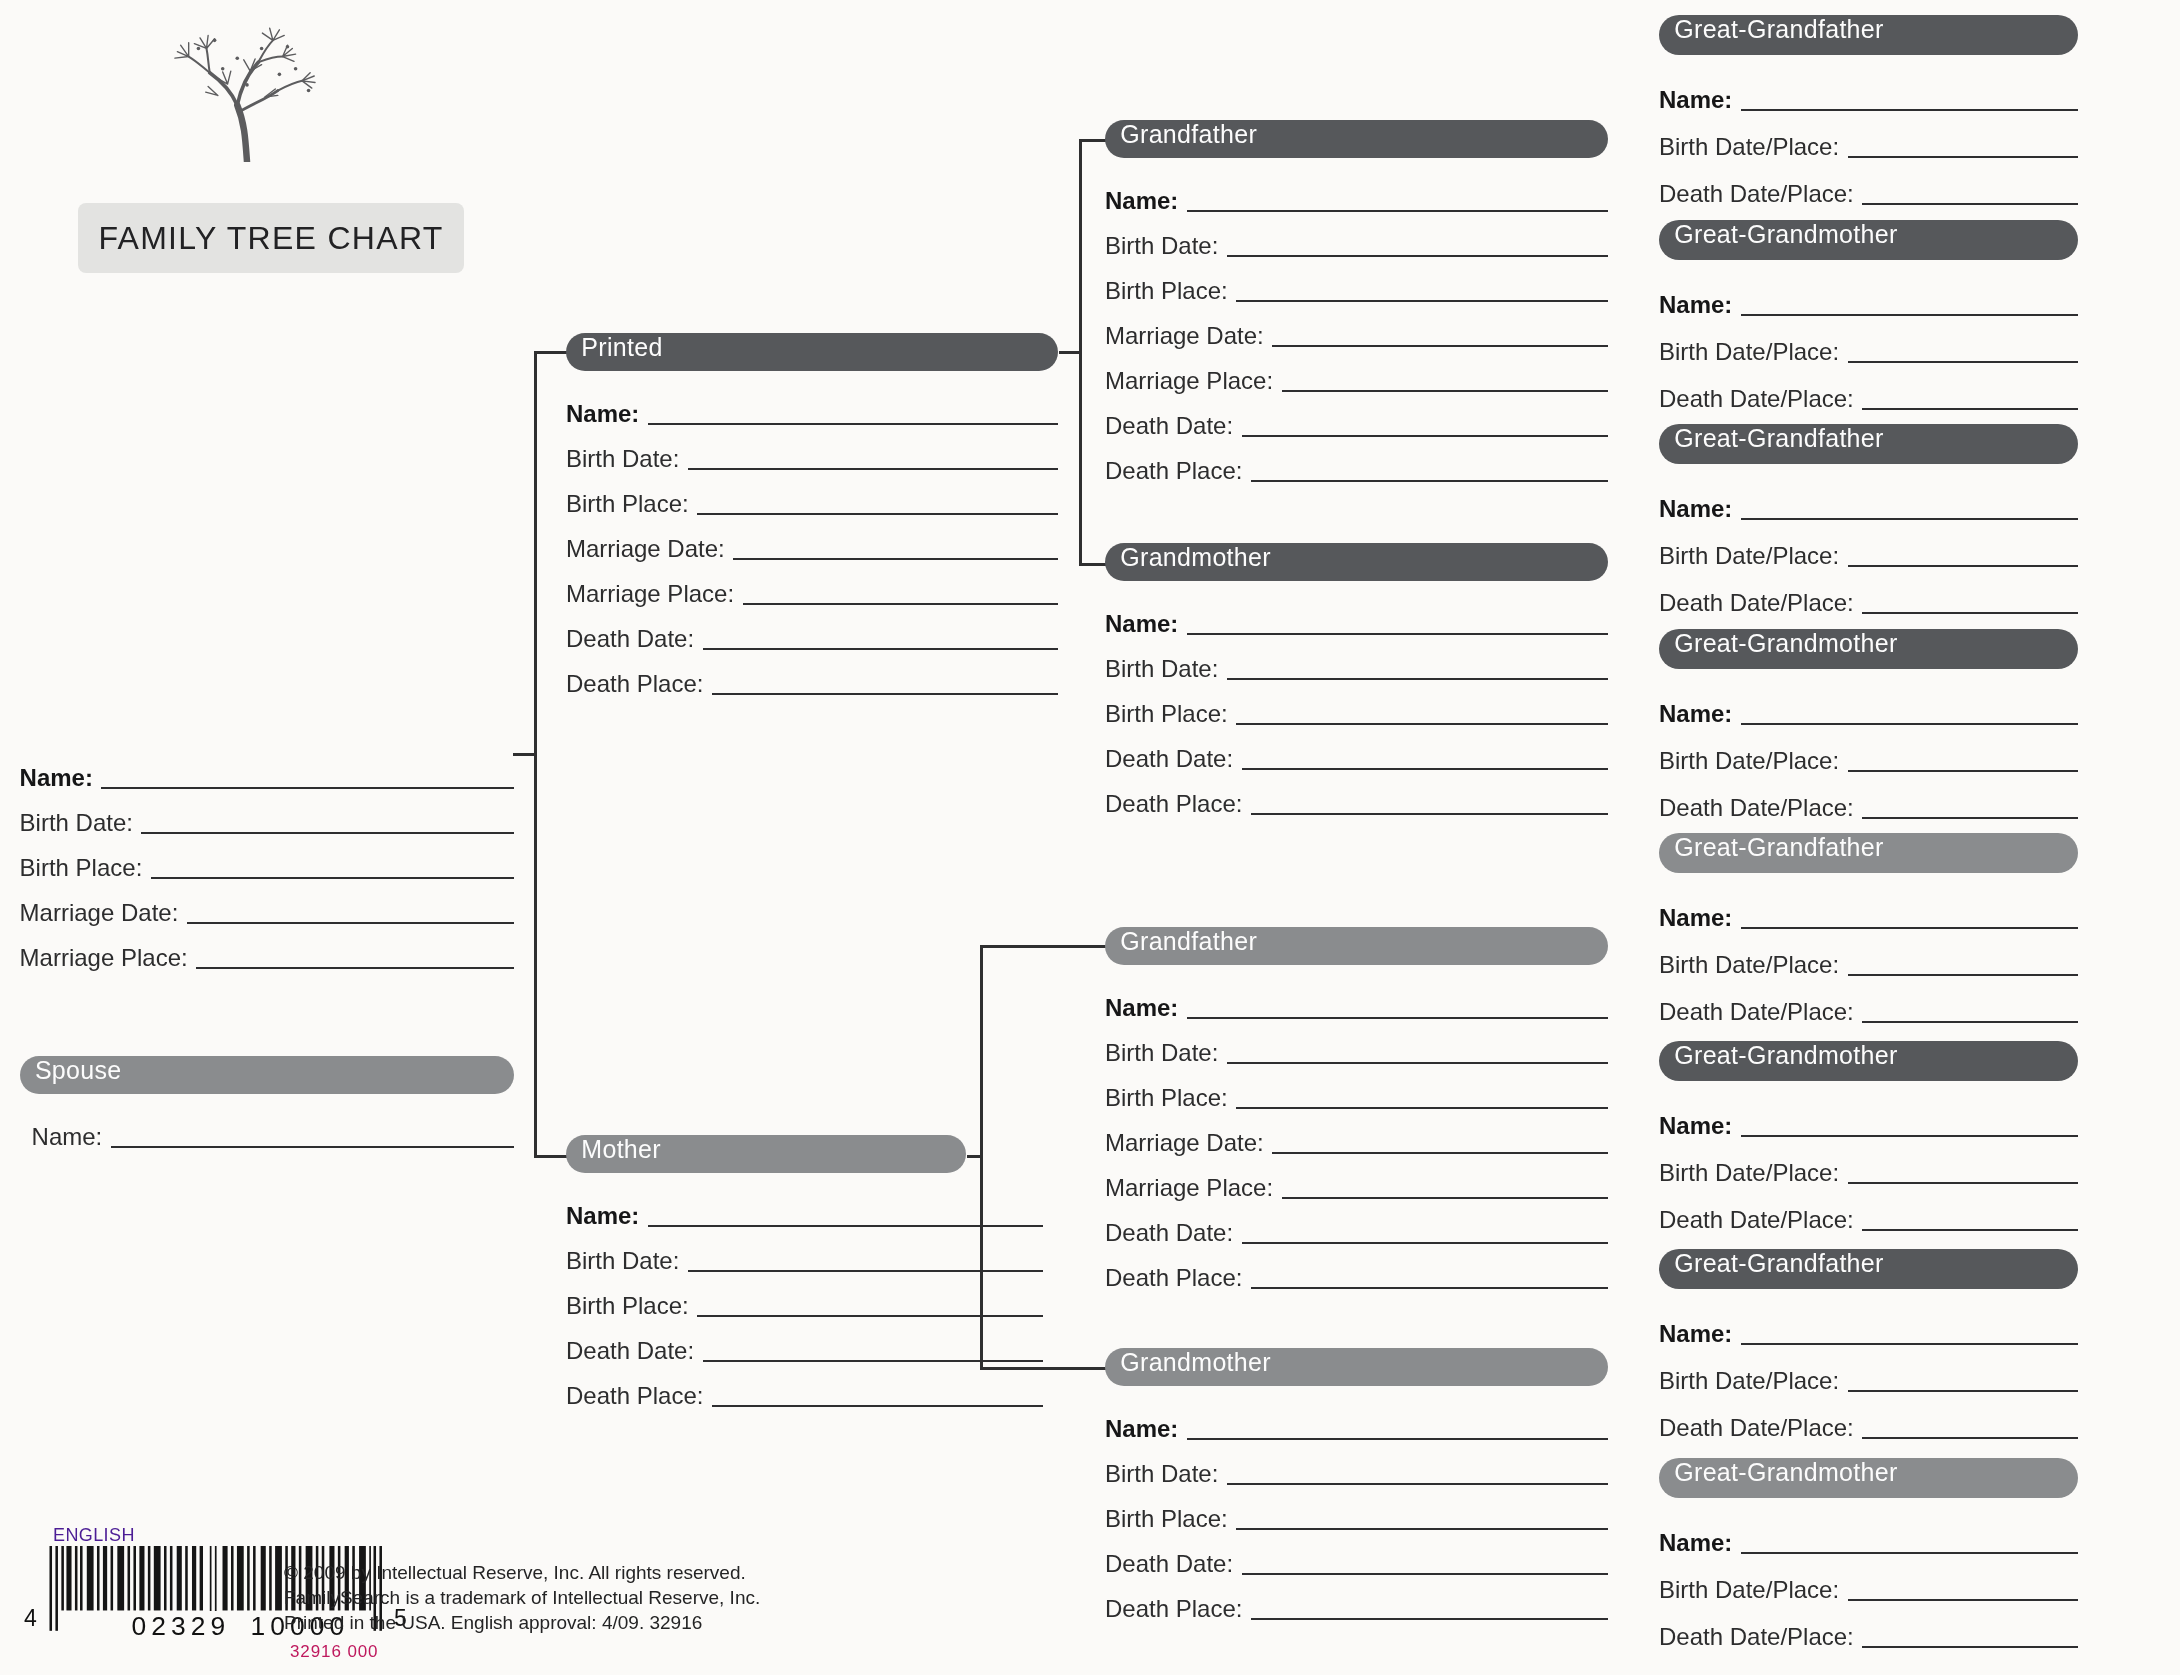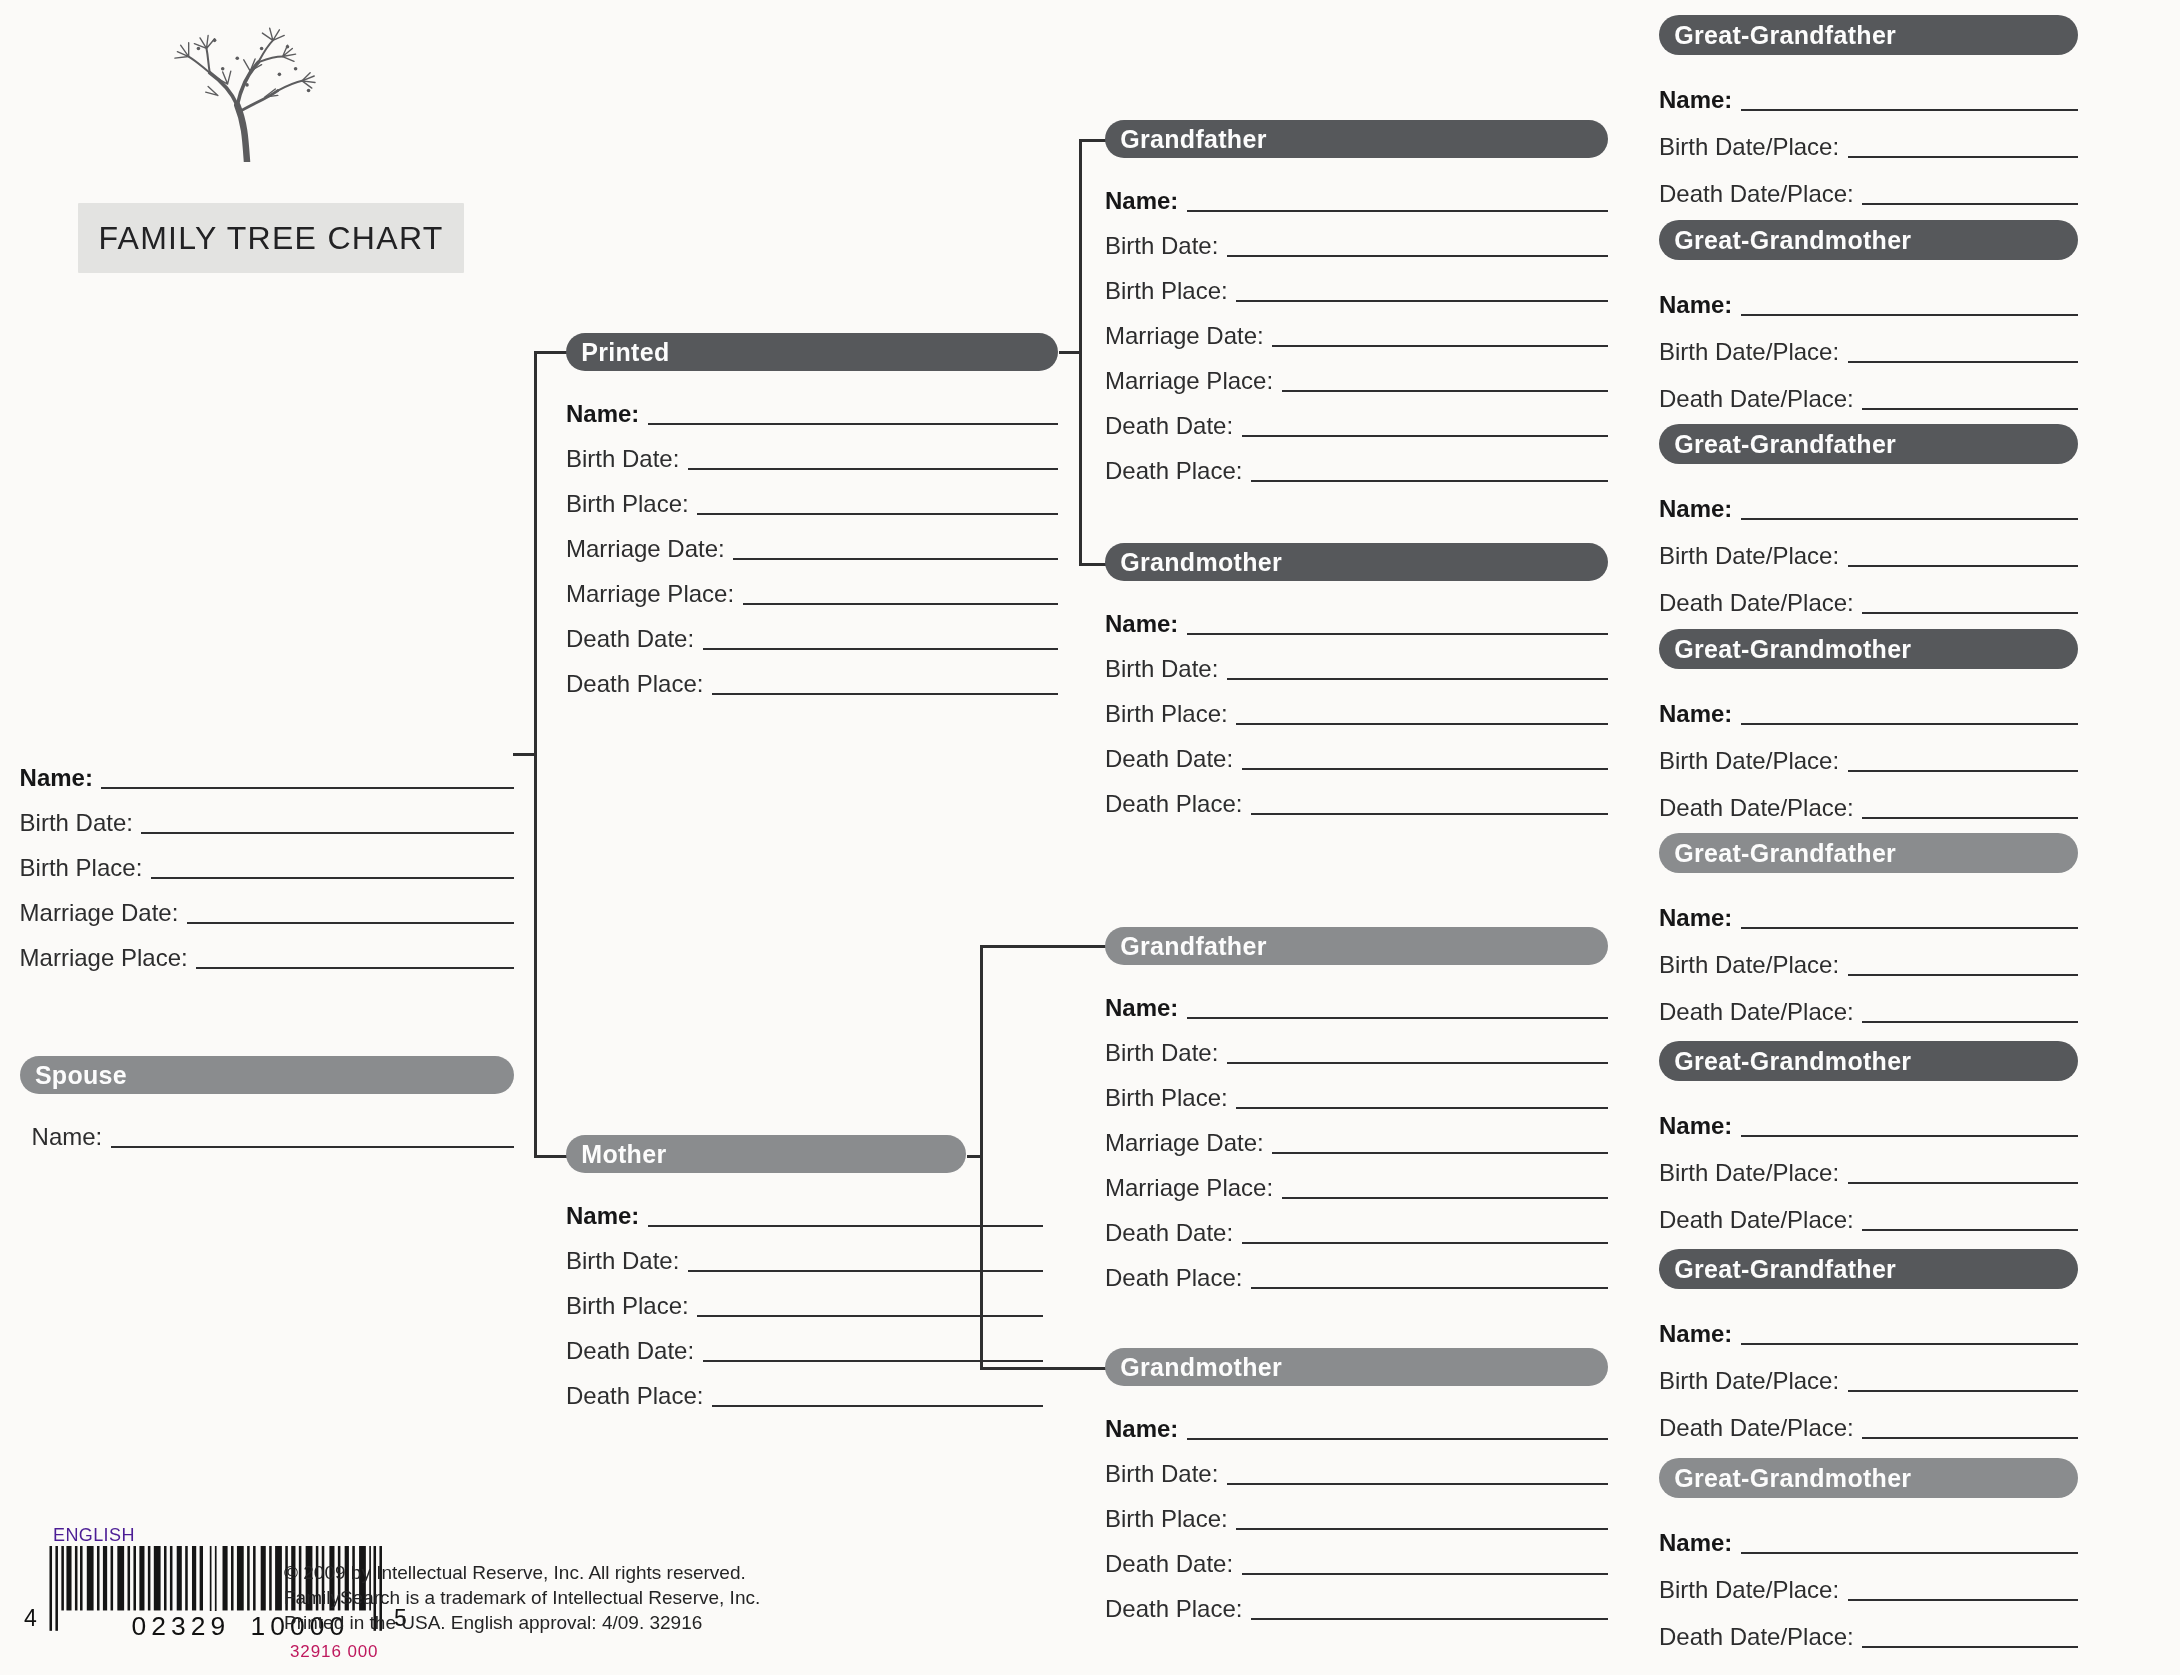--- a/index.html
+++ b/index.html
@@ -17,31 +17,31 @@
   #brand-text{
     position:absolute;left:21px;top:85px;
     font-family:"DejaVu Serif","Liberation Serif",serif;
     font-variant:small-caps;
     font-size:55px;line-height:77px;
     color:#4d4d4f;letter-spacing:2.6px;
   }
   
   #chart-title{
     position:absolute;left:78px;top:203px;width:386px;height:70px;
-    background:#e3e3e1;border-radius:1px;
+    background:#e3e3e1;border-radius:8px;
     display:flex;align-items:center;justify-content:center;
     font-size:32px;letter-spacing:1.3px;color:#222224;
   }
   
   .pbox{position:absolute;}
   .bar{
     height:38px;width:100%;border-radius:19.6px;
-    display:flex;align-items:center;
+    display:flex;align-items:flex-start;
     padding-left:15.3px;box-sizing:border-box;
-    color:#fcfcfc;font-weight:700;font-size:25px;letter-spacing:0.3px;
+    color:#fcfcfc;font-weight:400;font-size:25px;letter-spacing:0.3px;
   }
   .tone-dark{background:#56585b;}
   .tone-medium{background:#8a8c8e;}
   .fields{margin-top:12px;}
   .frow{display:flex;align-items:flex-end;height:45px;}
   .great .frow{height:47px;}
   .flabel{font-size:24px;line-height:29px;white-space:nowrap;color:#2d2d2e;}
   .flabel.b{font-weight:700;color:#161617;}
   .fline{flex:1;margin-left:8.5px;margin-bottom:3.4px;border-bottom:2.6px solid #2e2e30;}
   .spouse-fields{padding-left:12px;}

